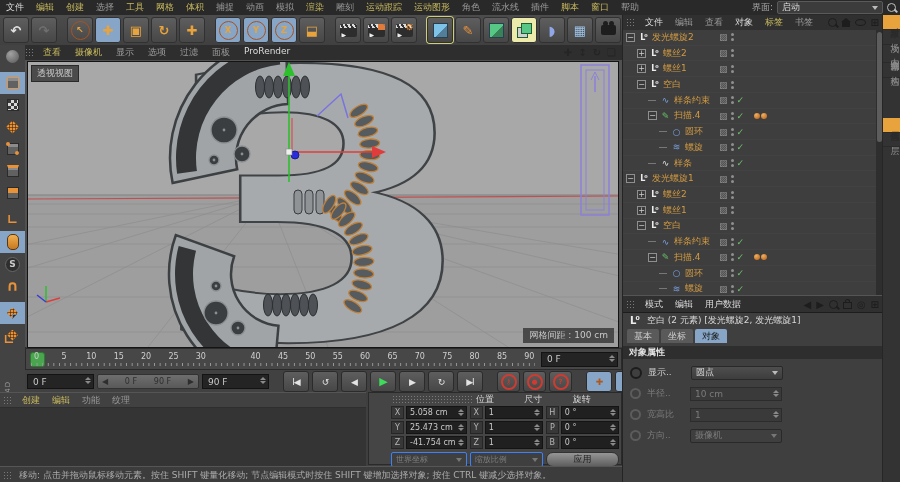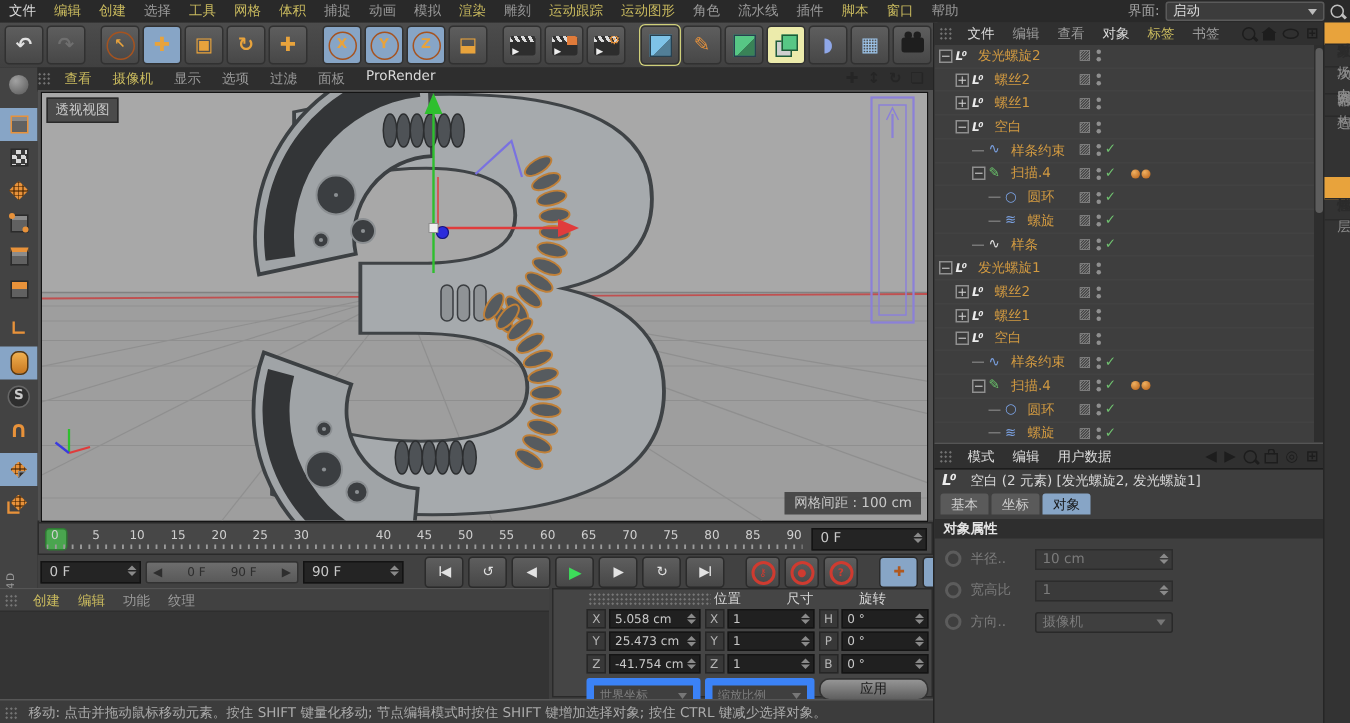--- a/index.html
+++ b/index.html
@@ -128,21 +128,21 @@
   .co-head{display:flex;align-items:center;height:13px;color:#d6d6d6;gap:0;padding-left:3px;}
   .co-head span{width:82px;}
   .co-grid{display:flex;padding:0 2px;gap:3px;}
   .cgroup{width:82px;display:flex;flex-direction:column;gap:2px;}
   .crow{display:flex;gap:2px;height:13px;}
   .achip{width:11px;background:#383838;border:1px solid #262626;color:#b5b5b5;font-size:8px;
          display:flex;align-items:center;justify-content:center;flex:none;}
   .cfield{flex:1;background:#202020;border:1px solid #141414;color:#c9c9c9;font-size:8px;
           display:flex;align-items:center;padding:0 10px 0 3px;position:relative;white-space:nowrap;overflow:hidden;}
   .cfoot{height:13px;margin-top:1px;}
-  .csel{height:13px;background:#3f3f3f;border:5px solid #3b82f6;border-radius:2px;color:#7e7e7e;
+  .csel{height:13px;background:#3f3f3f;border:1px solid #3b82f6;border-radius:2px;color:#7e7e7e;
         display:flex;align-items:center;justify-content:space-between;padding:0 4px;font-size:8px;}
   .apply{height:13px;border-radius:7px;background:linear-gradient(#969696,#5f5f5f);border:1px solid #323232;
          color:#1c1c1c;display:flex;align-items:center;justify-content:center;font-size:9px;}
   
   .statusbar{position:absolute;left:0;top:466px;width:622px;height:16px;background:#3c3c3c;
              border-top:1px solid #565656;display:flex;align-items:center;gap:5px;padding-left:3px;color:#ababab;}
   
   .right{position:absolute;left:622px;top:15px;width:278px;height:467px;background:#3f3f3f;border-left:1px solid #242424;}
   .om-head{position:absolute;left:0;top:0;right:18px;height:15px;background:#303030;border-bottom:1px solid #1d1d1d;
            display:flex;align-items:center;gap:2px;padding-left:3px;}
@@ -154,21 +154,21 @@
                 border-right:5px solid transparent;border-bottom:4px solid #1d1d1d;}
   .eye{width:9px;height:5px;border:1.5px solid #1d1d1d;border-radius:50%;}
   .om-body{position:absolute;left:0;top:15px;right:25px;height:265px;overflow:hidden;background:#3e3e3e;}
   .om-scroll{position:absolute;right:18px;top:15px;width:7px;height:265px;background:#2e2e2e;}
   .om-scroll i{position:absolute;left:1px;right:1px;top:2px;height:110px;background:#5d5d5d;border-radius:3px;}
   .trow{position:relative;display:flex;align-items:center;height:14.72px;color:#d29a41;
         border-bottom:1px solid rgba(255,255,255,.025);}
   .texp{width:9px;height:9px;border:1px solid #8f8f8f;background:#3a3a3a;color:#d0d0d0;font-size:8px;
         line-height:7px;text-align:center;margin-right:2px;flex:none;box-sizing:border-box;}
   .tlead{width:8px;height:1px;background:#777;margin-right:3px;flex:none;}
-  .tico{width:13px;margin-right:2px;font-size:9px;flex:none;font-style:italic;}
+  .tico{width:13px;margin-right:2px;text-align:center;font-size:9px;flex:none;}
   .tico.null{color:#ececec;font-weight:bold;font-size:8px;letter-spacing:-1px;}
   .tlabel{white-space:nowrap;overflow:hidden;max-width:70px;}
   .tcols{position:absolute;left:96px;display:flex;align-items:center;gap:3px;}
   .tvis{color:#8f8f8f;font-size:9px;}
   .tdots{display:flex;flex-direction:column;gap:2px;}
   .tdots i{width:3px;height:3px;border-radius:50%;background:#8f8f8f;}
   .tchk{color:#6fbf6f;font-size:9px;width:10px;}
   .ttags{display:flex;gap:1px;margin-left:4px;}
   .ttags i{width:6px;height:6px;border-radius:50%;background:radial-gradient(circle at 35% 30%,#f0b060,#b35c14);}
   
@@ -1002,20 +1002,28 @@
       <span class="tico null">L⁰</span>
       <span>空白 (2 元素) [发光螺旋2, 发光螺旋1]</span>
     </div>
     <div class="am-tabs" id="am-tabs">
         <span class="atab">基本</span>
         <span class="atab">坐标</span>
         <span class="atab active">对象</span>
       </div>
     <div class="am-sec">对象属性</div>
     <div class="am-props" id="am-props">
+        <div class="prow">
+          <span class="pkey"></span>
+          <span class="plabel">显示..</span>
+          <div class="pctrl psel">
+            <span>圆点</span>
+            <span class="tri"></span>
+          </div>
+        </div>
         <div class="prow dis">
           <span class="pkey"></span>
           <span class="plabel">半径..</span>
           <div class="pctrl pspin">
             <span>10 cm</span>
             <span class="spinner">
               <i></i>
               <i></i>
             </span>
           </div>

